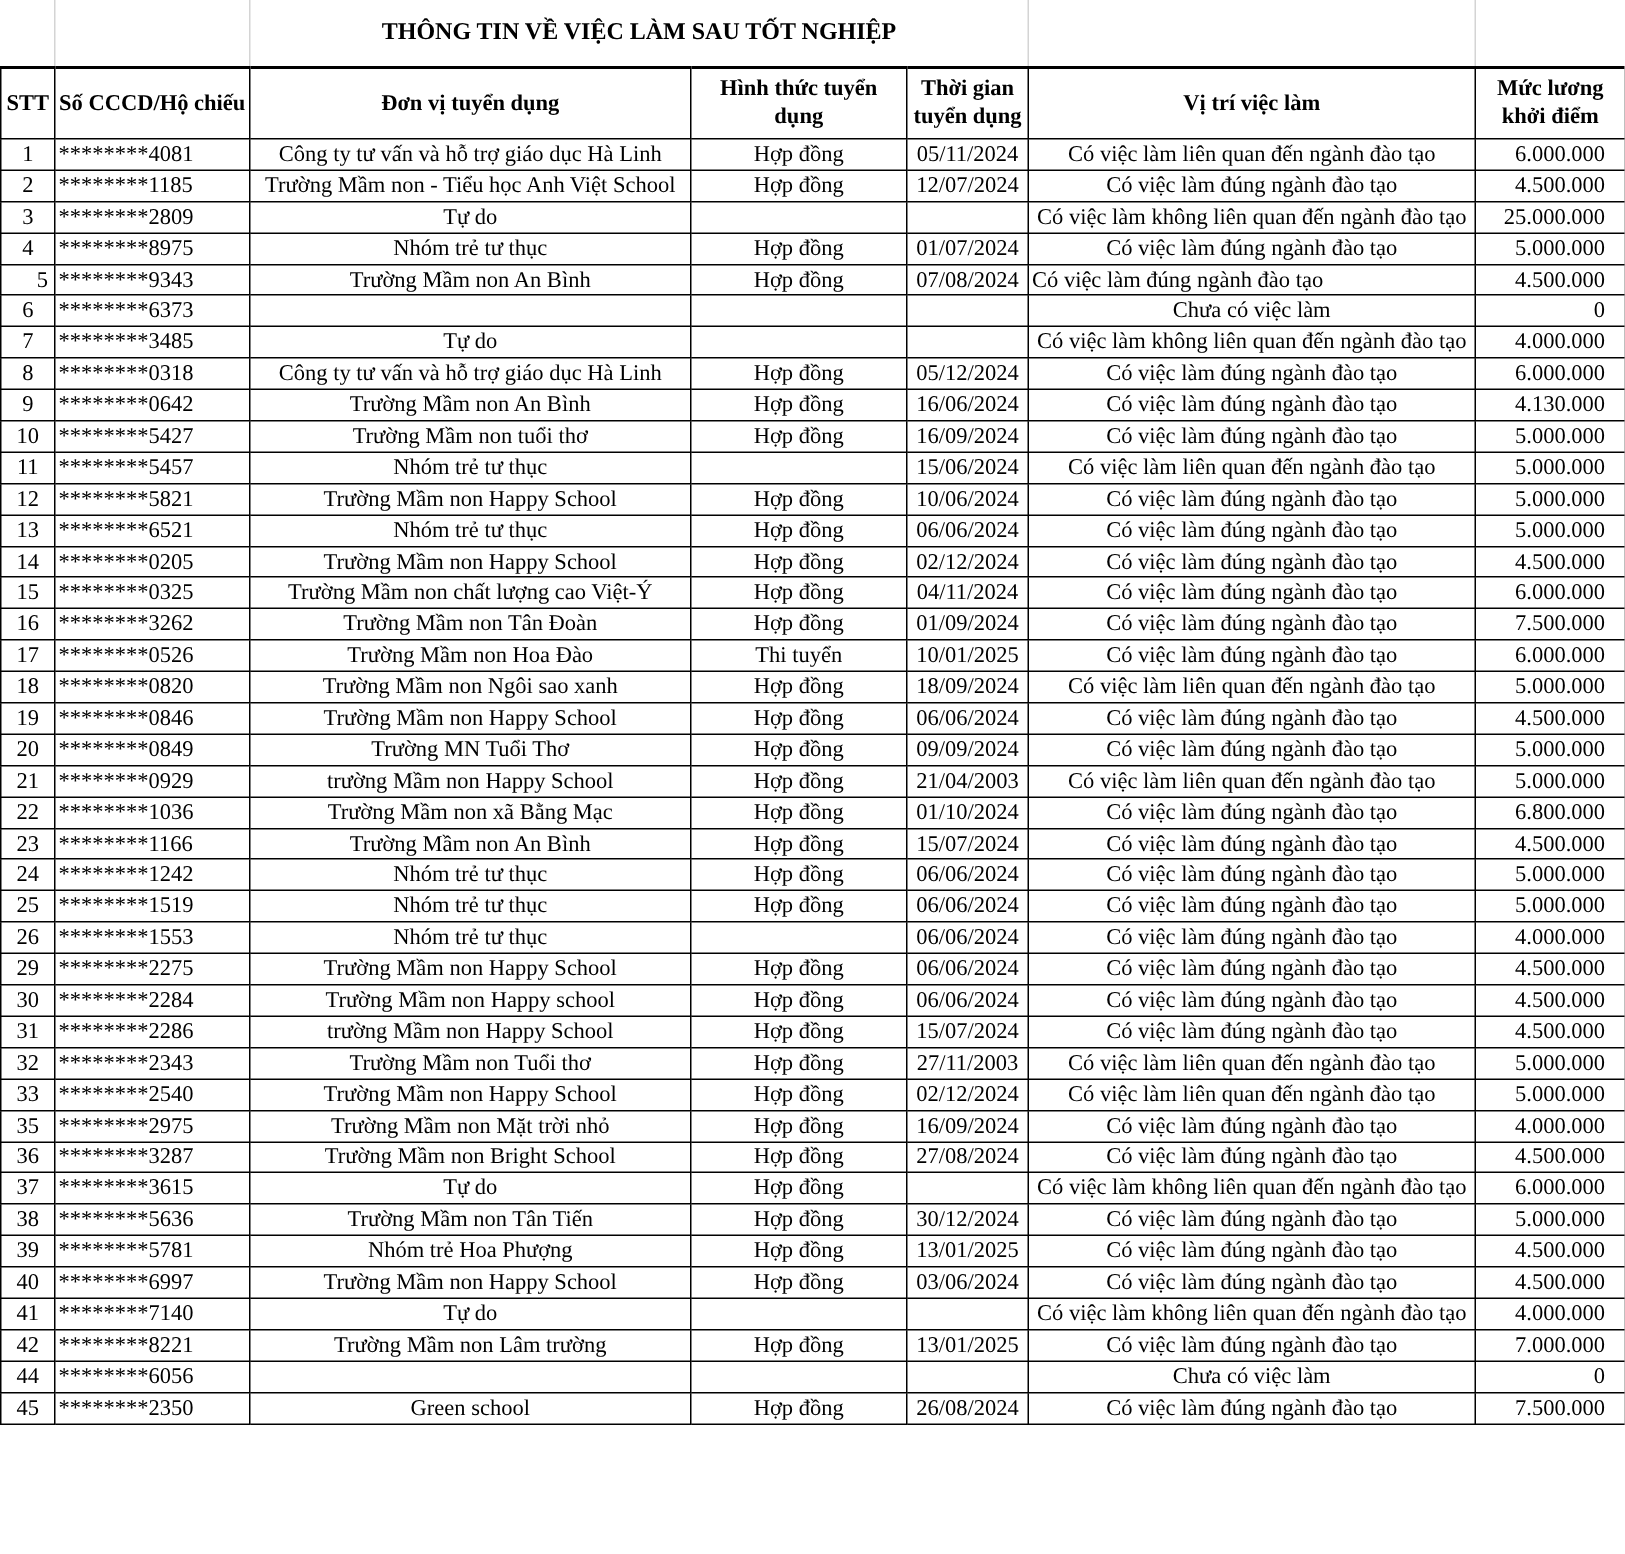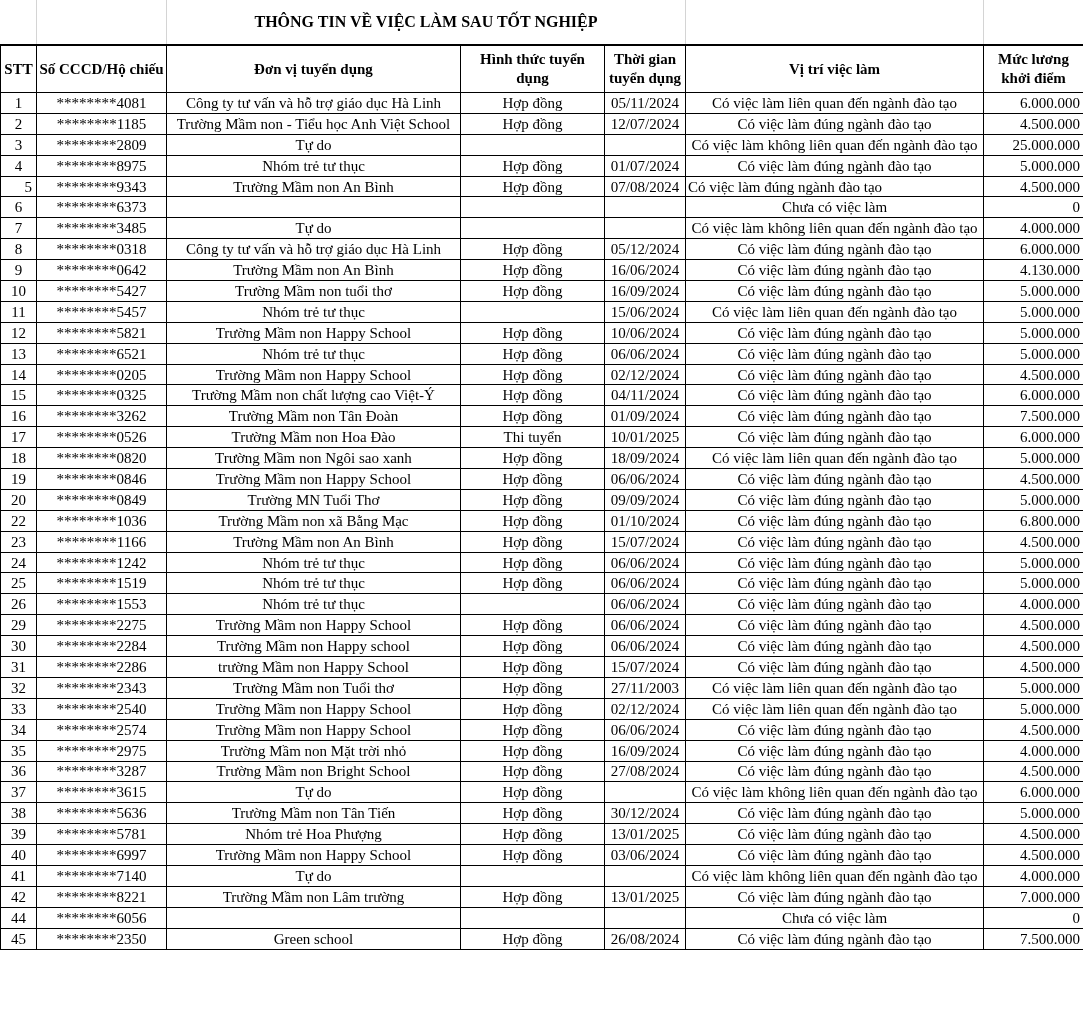--- a/index.html
+++ b/index.html
@@ -7,24 +7,24 @@
   .sheet { position:relative; width:888px; height:1036px;border-radius:11px; }
   table { border-collapse:collapse; table-layout:fixed; width:1083px; }
   col.c0{width:36px} col.c1{width:130px} col.c2{width:294px} col.c3{width:144px}
   col.c4{width:81px} col.c5{width:298px} col.c6{width:100px}
   td, th { padding:0 2px; font-size:15px; line-height:18px; white-space:nowrap; overflow:hidden; }
   tr.title td { height:44px; border-right:1px solid #d4d4d4; border-bottom:1px solid #d4d4d4; }
   tr.title td.title-cell { font-weight:bold; font-size:16px; text-align:center; border-right:1px solid #d4d4d4; }
   tr.head th { height:46px; border:1px solid #000; border-top:2px solid #000; font-weight:bold; text-align:center; vertical-align:middle; white-space:normal; line-height:19px; }
   tr.row td { height:19.9px; border:1px solid #000; }
   .center { text-align:center; }
-  .right { text-align:right; padding-right:3px; }
+  .right { text-align:right; padding-right:13px; }
   .left { text-align:left; }
   .stt-right { text-align:right; padding-right:4px; }
-  .cccd { text-align:center; letter-spacing:0; }
+  .cccd { text-align:left; letter-spacing:0; }
 </style>
 </head>
 <body>
 
 <div class="sheet">
   <table>
     <colgroup>
       <col class="c0">
         <col class="c1">
         <col class="c2">
@@ -224,20 +224,29 @@
         <tr class="row">
           <td class="center">20</td>
           <td class="cccd">********0849</td>
           <td class="center">Trường MN Tuổi Thơ</td>
           <td class="center">Hợp đồng</td>
           <td class="center">09/09/2024</td>
           <td class="center">Có việc làm đúng ngành đào tạo</td>
           <td class="right">5.000.000</td>
         </tr>
         <tr class="row">
+          <td class="center">21</td>
+          <td class="cccd">********0929</td>
+          <td class="center">trường Mầm non Happy School</td>
+          <td class="center">Hợp đồng</td>
+          <td class="center">21/04/2003</td>
+          <td class="center">Có việc làm liên quan đến ngành đào tạo</td>
+          <td class="right">5.000.000</td>
+        </tr>
+        <tr class="row">
           <td class="center">22</td>
           <td class="cccd">********1036</td>
           <td class="center">Trường Mầm non xã Bằng Mạc</td>
           <td class="center">Hợp đồng</td>
           <td class="center">01/10/2024</td>
           <td class="center">Có việc làm đúng ngành đào tạo</td>
           <td class="right">6.800.000</td>
         </tr>
         <tr class="row">
           <td class="center">23</td>
@@ -312,29 +321,20 @@
           <td class="right">5.000.000</td>
         </tr>
         <tr class="row">
           <td class="center">33</td>
           <td class="cccd">********2540</td>
           <td class="center">Trường Mầm non Happy School</td>
           <td class="center">Hợp đồng</td>
           <td class="center">02/12/2024</td>
           <td class="center">Có việc làm liên quan đến ngành đào tạo</td>
           <td class="right">5.000.000</td>
-        </tr>
-        <tr class="row">
-          <td class="center">34</td>
-          <td class="cccd">********2574</td>
-          <td class="center">Trường Mầm non Happy School</td>
-          <td class="center">Hợp đồng</td>
-          <td class="center">06/06/2024</td>
-          <td class="center">Có việc làm đúng ngành đào tạo</td>
-          <td class="right">4.500.000</td>
         </tr>
         <tr class="row">
           <td class="center">35</td>
           <td class="cccd">********2975</td>
           <td class="center">Trường Mầm non Mặt trời nhỏ</td>
           <td class="center">Hợp đồng</td>
           <td class="center">16/09/2024</td>
           <td class="center">Có việc làm đúng ngành đào tạo</td>
           <td class="right">4.000.000</td>
         </tr>

